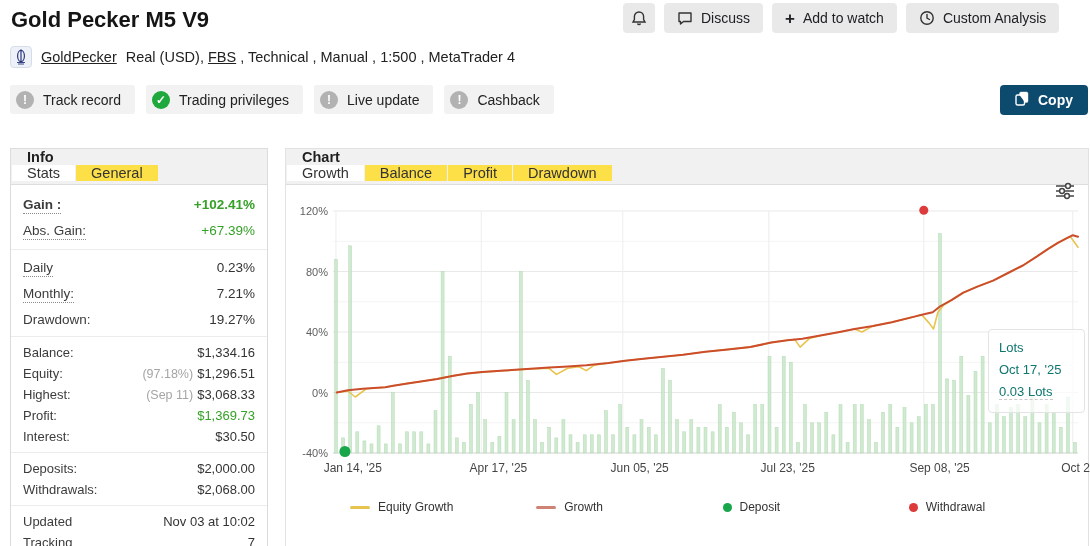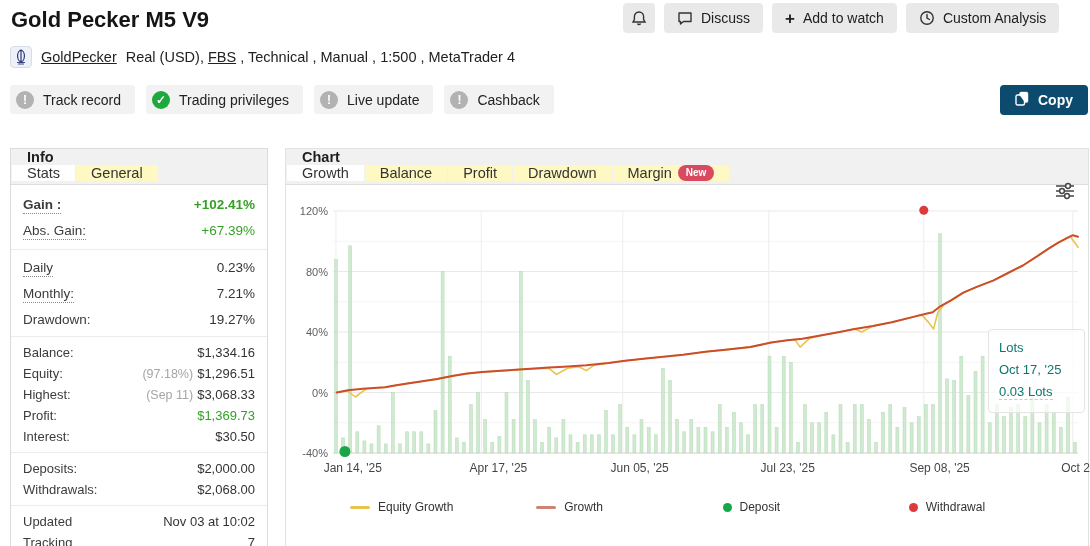--- a/index.html
+++ b/index.html
@@ -35,21 +35,21 @@
 
   
   .stats-card { position:absolute; left:10px; top:148px; width:258px; height:404px;
     border:1px solid #dcdcdc; background:#fff; }
   .chart-card { position:absolute; left:285px; top:148px; width:804px; height:404px;
     border:1px solid #e2e2e2; background:#fff; }
 
   .tabrow { display:flex; align-items:stretch; background:#f1f1f1; border-bottom:1px solid #ddd; height:36px;flex-direction:column; }
   .tablabel { font-weight:bold; color:#1e1e1e; padding:0 16px; display:flex; align-items:center;
     font-size:14.5px; cursor:pointer; }
-  .tab { background:#fef9c3; color:#333; padding:0 15px; display:flex; align-items:center; gap:6px;
+  .tab { background:#fde047; color:#333; padding:0 15px; display:flex; align-items:center; gap:6px;
     font-size:14.5px; margin-left:1px; cursor:pointer; }
   .tab.active { background:#fff; }
   .new-badge { border-radius:9px; color:#fff; font-size:10px; font-weight:bold; padding:2px 8px 3px; }
   .tabrow-spacer { margin-left:auto; display:flex; align-items:center; padding-right:12px; }
 
   
   .sgroup { padding:5px 0; border-top:1px solid #ececec; }
   .sgroup:first-child { border-top:none; padding-top:7px; }
   .srow { display:flex; justify-content:space-between; align-items:baseline; padding:3px 12px;
     font-size:13px; color:#3c3c3c; }
@@ -242,24 +242,20 @@
           <span>Growth</span>
         </div>
         <div class="tab">
           <span>Balance</span>
         </div>
         <div class="tab">
           <span>Profit</span>
         </div>
         <div class="tab">
           <span>Drawdown</span>
-        </div>
-        <div class="tab">
-          <span>Margin</span>
-          <span class="new-badge" style="background: rgb(217, 73, 95);">New</span>
         </div>
       </div>
     <div class="tabrow-spacer">
       <span>
         <svg width="22" height="20" viewBox="0 0 22 20">
             <g stroke="#444" stroke-width="1.5" fill="#fff">
               <path d="M2 5h18"></path>
               <circle cx="14" cy="5" r="2.4"></circle>
               <path d="M2 10h18"></path>
               <circle cx="8" cy="10" r="2.4"></circle>

